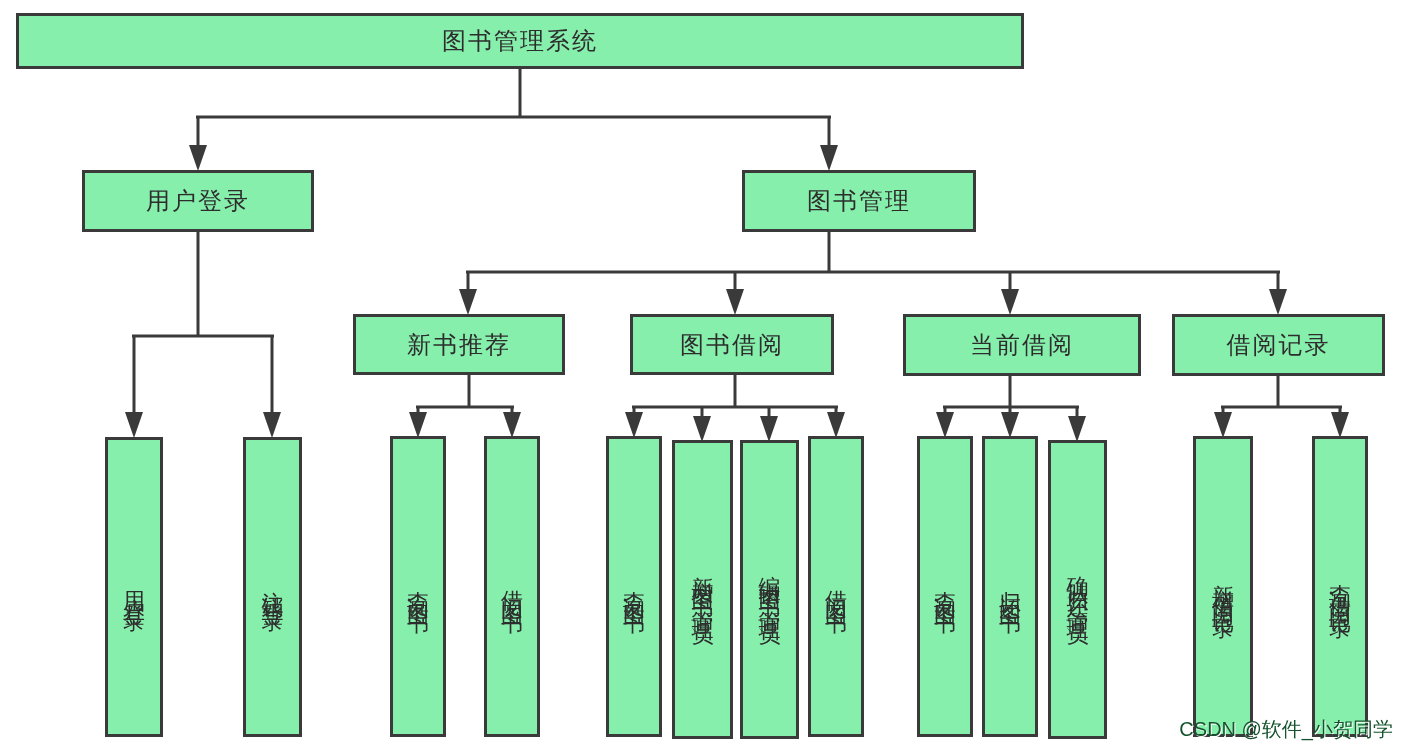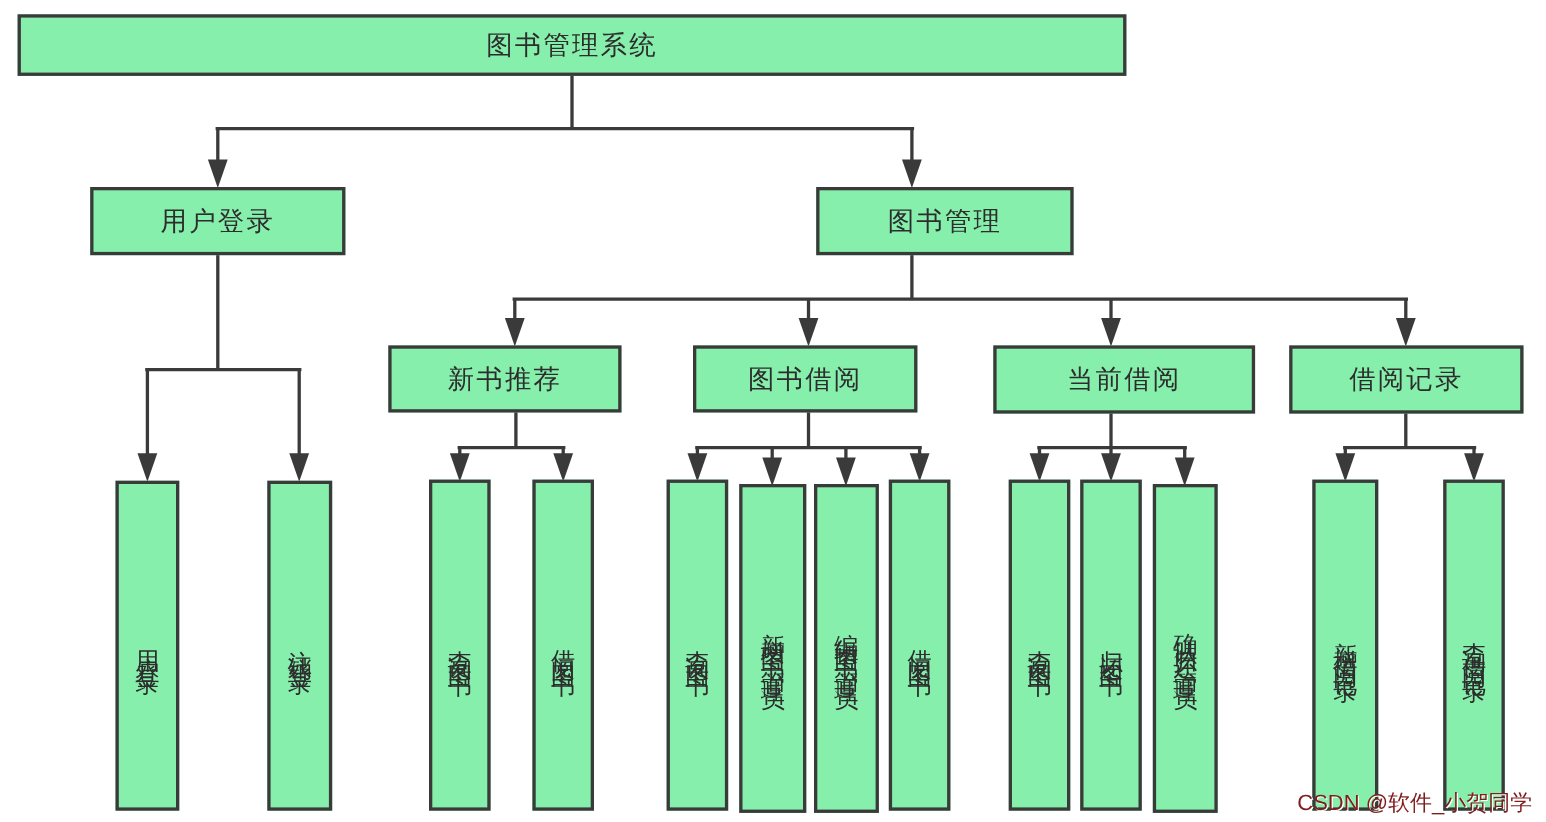--- a/index.html
+++ b/index.html
@@ -11,21 +11,21 @@
   .node{
     position:absolute;box-sizing:border-box;background:#86efac;
     border:3px solid #3a3a3a;display:flex;align-items:center;justify-content:center;
   }
   .hlbl{font-size:24px;letter-spacing:2px;color:#2d2d2d;white-space:nowrap;}
   .vlbl{
     writing-mode:vertical-rl;text-orientation:mixed;
     font-size:22px;letter-spacing:7px;color:#2d2d2d;line-height:1;
   }
   .watermark{
-    position:absolute;right:12px;bottom:4px;font-size:20px;color:#7f1d1d;
+    position:absolute;right:12px;bottom:4px;font-size:20px;color:#14532d;
     text-shadow:1px 1px 0 #ffffff;white-space:nowrap;
   }
 </style>
 </head>
 <body>
 
 <div class="canvas">
 
   <svg class="connector-layer" viewBox="0 0 1405 747" xmlns="http://www.w3.org/2000/svg">
     <g stroke="#3a3a3a" stroke-width="3" fill="none">

